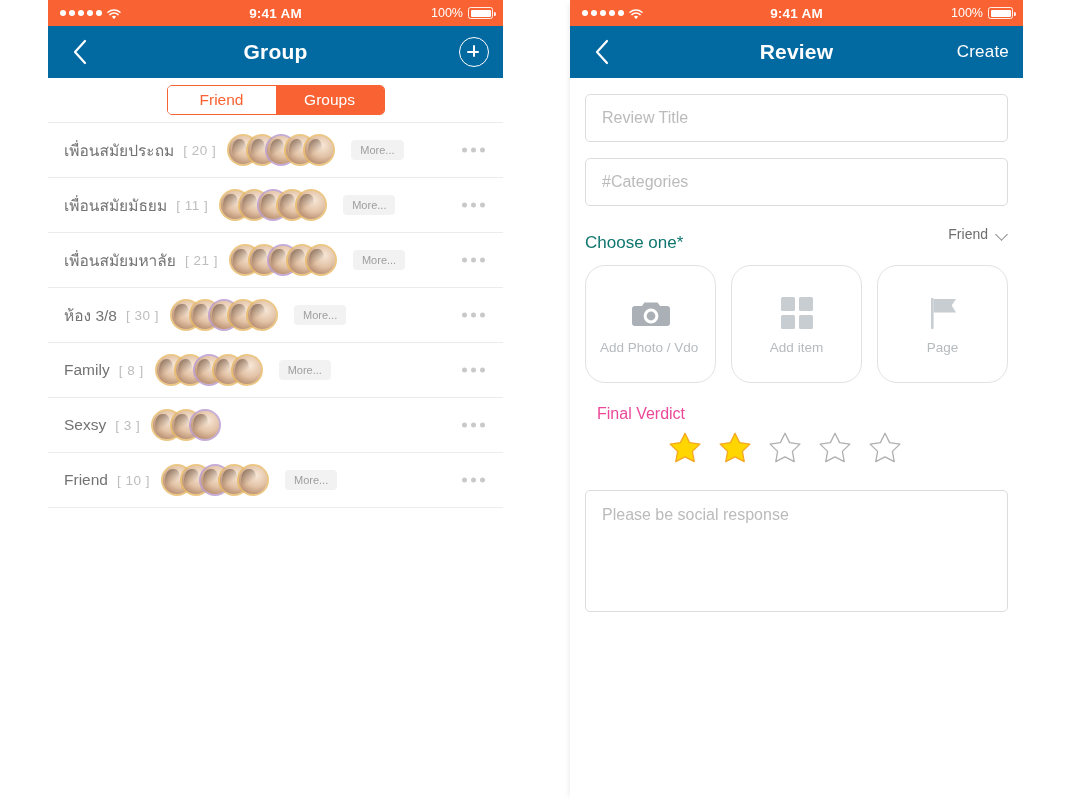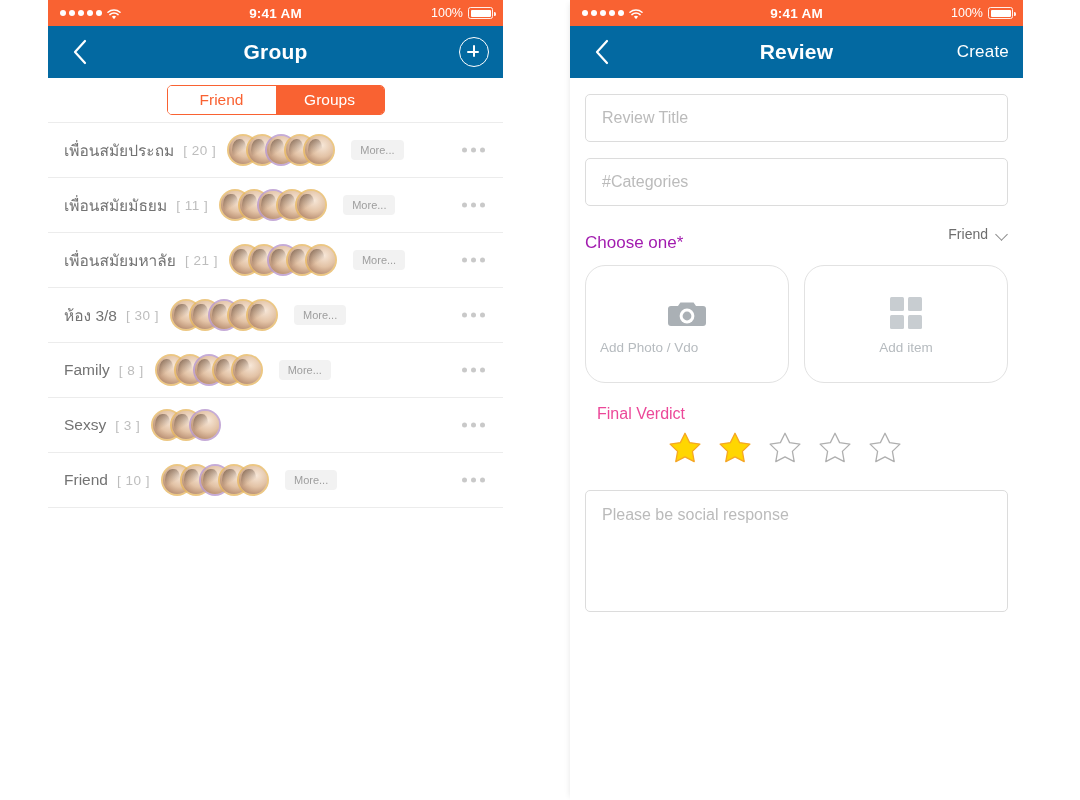--- a/index.html
+++ b/index.html
@@ -127,21 +127,21 @@
     background: #fff; padding: 0 16px; font-size: 16px; color: #4a4a4a;
     font-family: "Liberation Sans", sans-serif; margin-bottom: 16px;
     display: block;
   }
   .field::placeholder { color: #BBBBBB; }
 
   .choose-row {
     display: flex; align-items: flex-end; justify-content: space-between;
     margin-top: 20px; margin-bottom: 12px;
   }
-  .choose-label { color: #a21caf; font-size: 17px; }
+  .choose-label { color: #0f766e; font-size: 17px; }
   .aud-select { display: flex; align-items: center; gap: 9px; cursor: pointer; padding-bottom: 11px; }
   .aud-text { font-size: 14px; color: #6E6E6E; }
   .chev { display: block; width: 11px; height: 11px; position: relative; }
   .chev::before {
     content: ""; position: absolute; left: 0; top: 1px; width: 8px; height: 8px;
     border-right: 1.4px solid #8a8a8a; border-bottom: 1.4px solid #8a8a8a;
     transform: rotate(45deg);
   }
 
   .cards { display: flex; gap: 15px; }
@@ -406,20 +406,29 @@
             <svg width="34" height="34" viewBox="0 0 34 34">
               <rect x="1" y="1" width="14" height="14" rx="1.5" fill="#C8CDD1"></rect>
               <rect x="19" y="1" width="14" height="14" rx="1.5" fill="#C8CDD1"></rect>
               <rect x="1" y="19" width="14" height="14" rx="1.5" fill="#C8CDD1"></rect>
               <rect x="19" y="19" width="14" height="14" rx="1.5" fill="#C8CDD1"></rect>
             </svg>
           </span>
           <span class="card-label center">Add item</span>
         </div>
 
+        <div class="card">
+          <span class="card-icon">
+            <svg width="38" height="38" viewBox="0 0 38 38">
+              <rect x="7" y="4" width="2.6" height="31" rx="1" fill="#C8CDD1"></rect>
+              <path d="M9.6 5 H32 l-4.3 6.6 L32 18.4 H9.6 Z" fill="#C8CDD1"></path>
+            </svg>
+          </span>
+          <span class="card-label center">Page</span>
+        </div>
       </div>
 
       <div class="verdict-label">Final Verdict</div>
       <div class="stars" id="star-rating">
           <span class="star"><svg width="34" height="33" viewBox="0 0 34 33">
               <path d="M17 2.3 L21.6 11.6 L31.9 13.1 L24.4 20.4 L26.2 30.6 L17 25.8 L7.8 30.6 L9.6 20.4 L2.1 13.1 L12.4 11.6 Z" fill="#FFD600" stroke="#F5A623" stroke-width="1.3" stroke-linejoin="round"></path>
             </svg></span>
           <span class="star"><svg width="34" height="33" viewBox="0 0 34 33">
               <path d="M17 2.3 L21.6 11.6 L31.9 13.1 L24.4 20.4 L26.2 30.6 L17 25.8 L7.8 30.6 L9.6 20.4 L2.1 13.1 L12.4 11.6 Z" fill="#FFD600" stroke="#F5A623" stroke-width="1.3" stroke-linejoin="round"></path>
             </svg></span>

